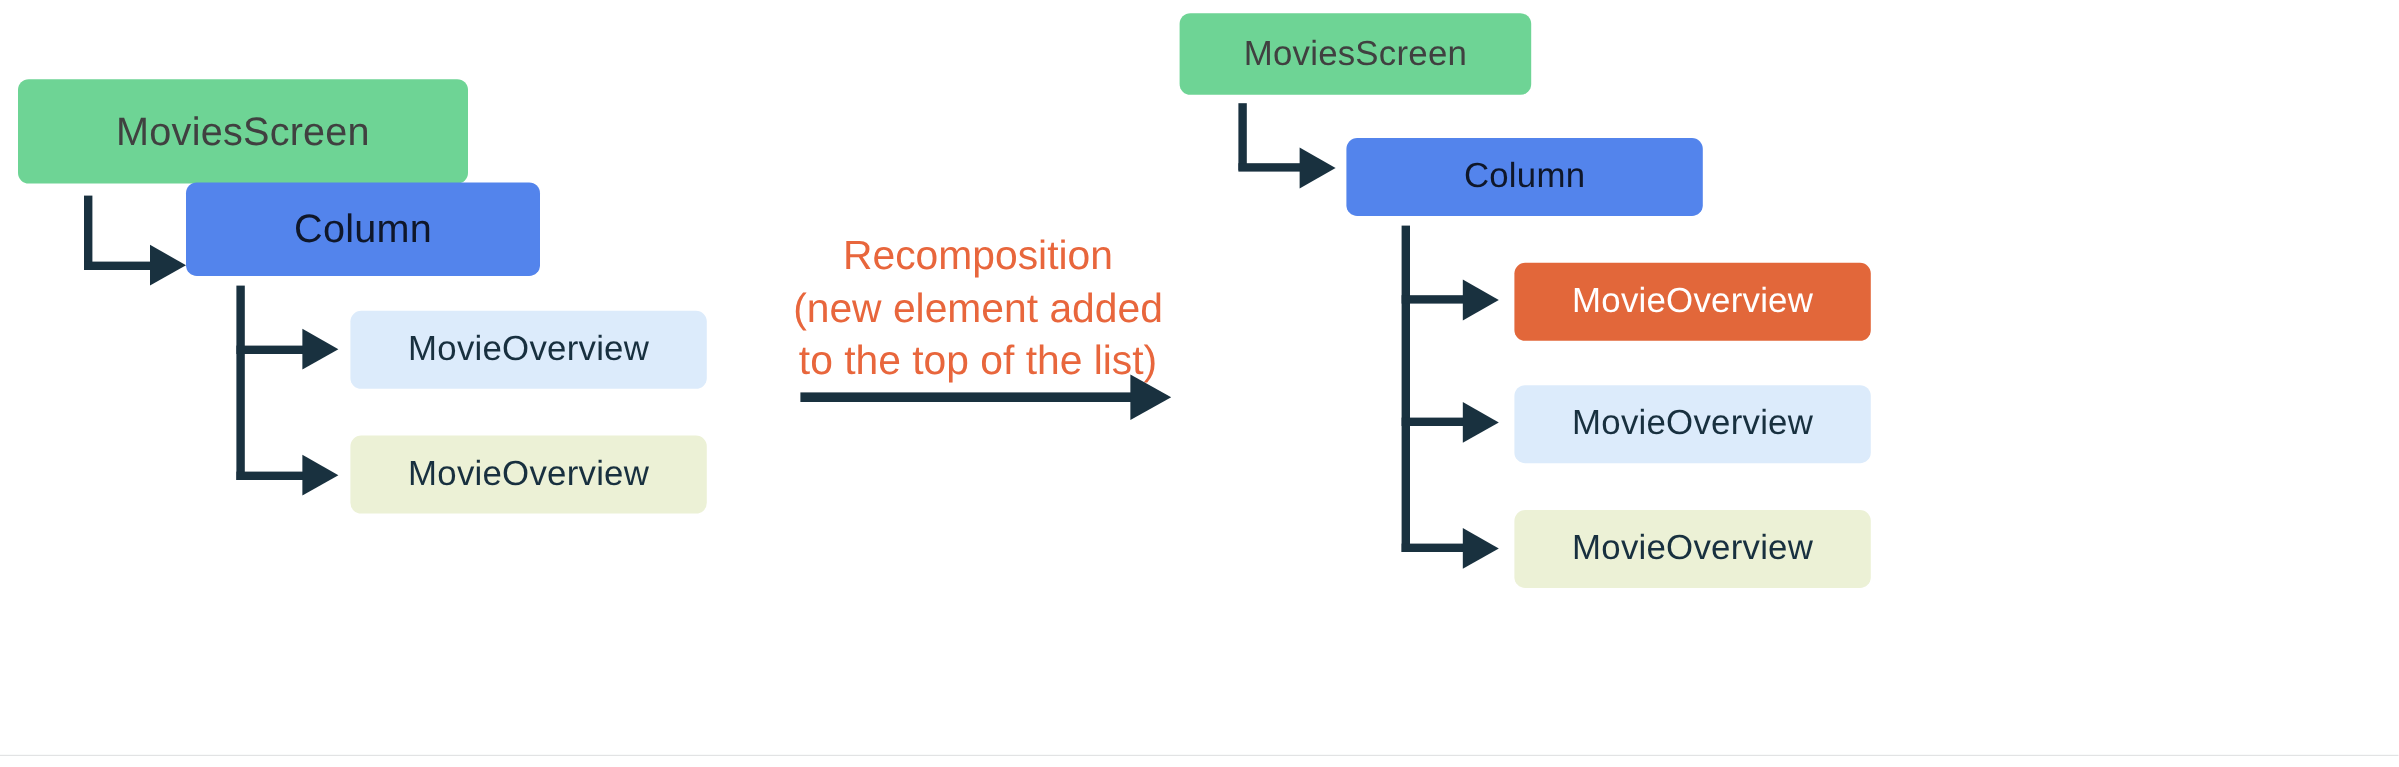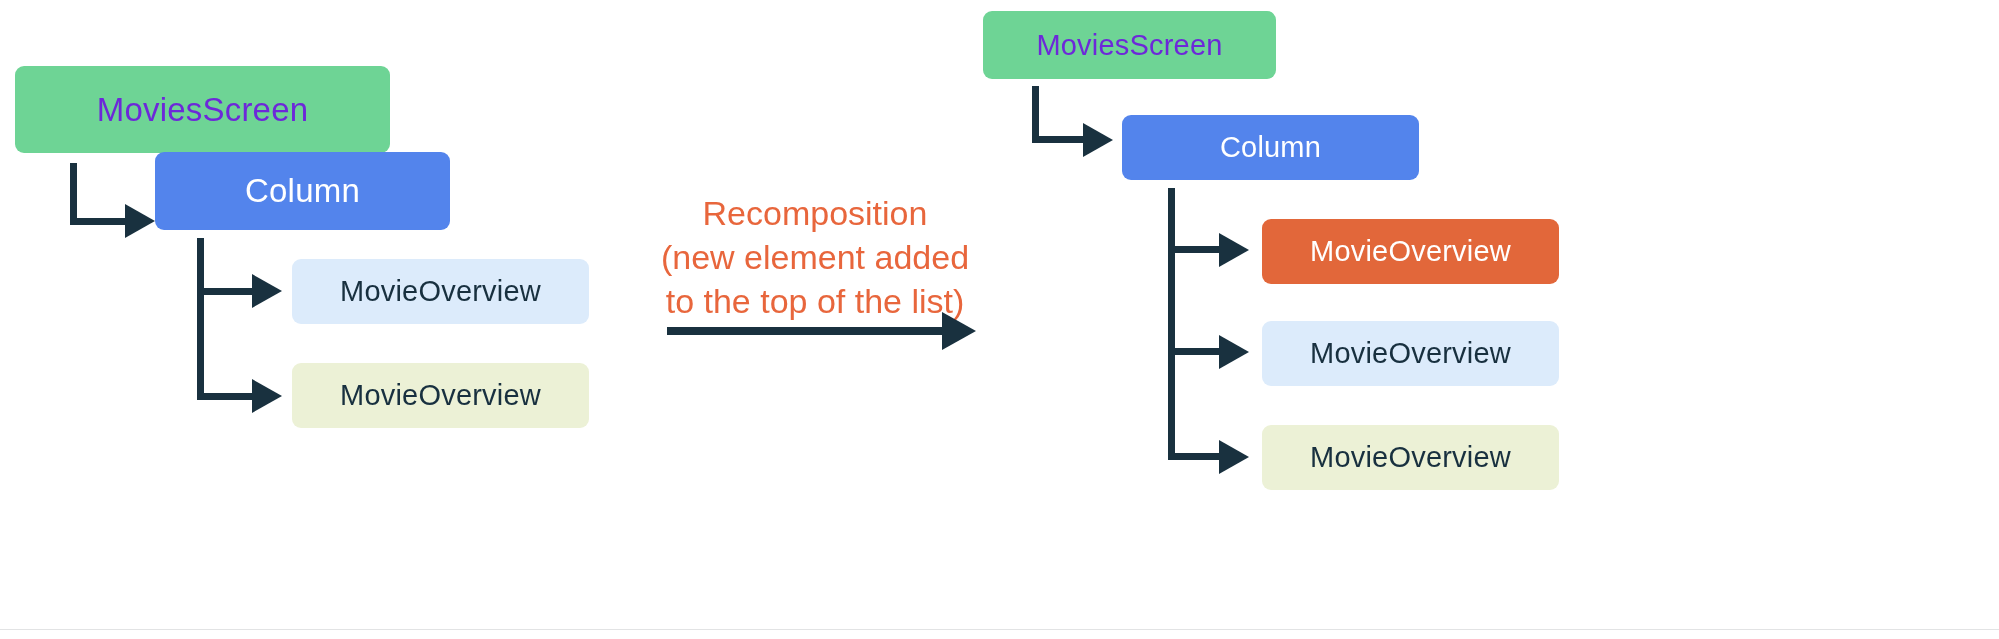--- a/index.html
+++ b/index.html
@@ -24,25 +24,25 @@
     border-radius: 9px;
     display: flex;
     align-items: center;
     justify-content: center;
     font-family: "Liberation Sans", sans-serif;
     white-space: nowrap;
     letter-spacing: 0.2px;
   }
   .node-green {
     background: #6ed495;
-    color: #6d28d9;
+    color: #404040;
   }
   .node-blue {
     background: #5384ec;
-    color: #ffffff;
+    color: #0f172a;
   }
   .node-lightblue {
     background: #dcebfb;
     color: #18303f;
   }
   .node-yellow {
     background: #ecf1d6;
     color: #18303f;
   }
   .node-orange {

